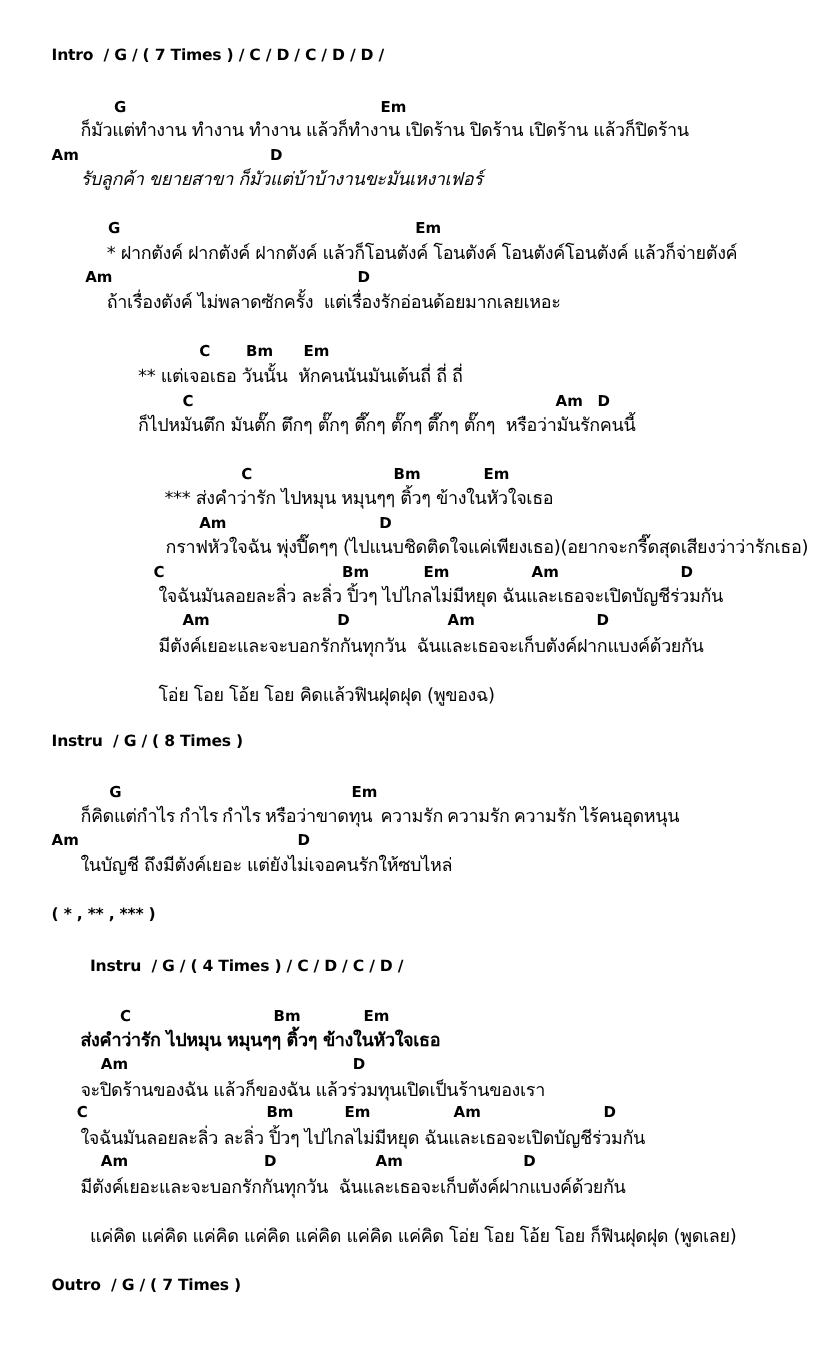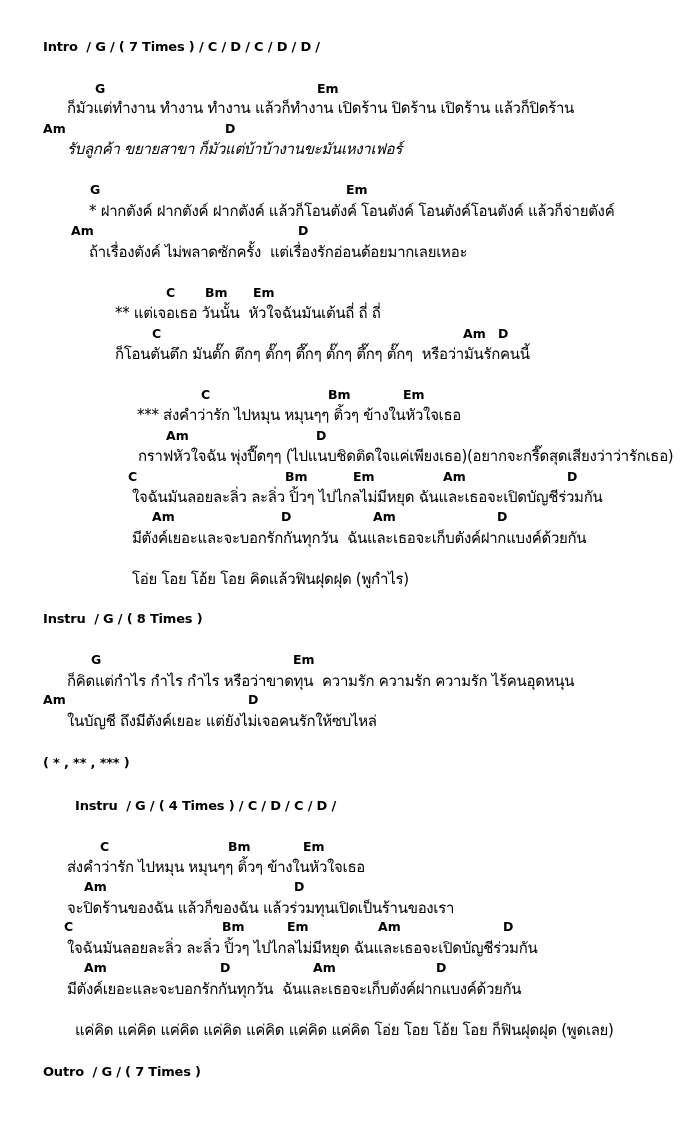--- a/index.html
+++ b/index.html
@@ -39,27 +39,27 @@
   <span class="chord" style="left:71px;">Am</span>
   <span class="chord" style="left:298px;">D</span>
 </div>
 <div class="ln ly" style="left:65px; top:243px;">ถ้าเรื่องตังค์ ไม่พลาดซักครั้ง  แต่เรื่องรักอ่อนด้อยมากเลยเหอะ</div>
 
 <div class="ln ch" style="left:0; top:284px; width:686px; height:18px;">
   <span class="chord" style="left:166px;">C</span>
   <span class="chord" style="left:205px;">Bm</span>
   <span class="chord" style="left:253px;">Em</span>
 </div>
-<div class="ln ly" style="left:91px; top:304px;">** แต่เจอเธอ วันนั้น  หัวใจฉันมันเต้นถี่ ถี่ ถี่</div>
+<div class="ln ly" style="left:91px; top:304px;">** แต่เจอเธอ วันนั้น  หักคนนันมันเต้นถี่ ถี่ ถี่</div>
 <div class="ln ch" style="left:0; top:325px; width:686px; height:18px;">
   <span class="chord" style="left:152px;">C</span>
   <span class="chord" style="left:463px;">Am</span>
   <span class="chord" style="left:498px;">D</span>
 </div>
-<div class="ln ly" style="left:91px; top:345px;">ก็โอนตันตึก มันตั๊ก ตึกๆ ตั๊กๆ ตึ๊กๆ ตั๊กๆ ตึ๊กๆ ตั๊กๆ  หรือว่ามันรักคนนี้</div>
+<div class="ln ly" style="left:91px; top:345px;">ก็ไปหมันตึก มันตั๊ก ตึกๆ ตั๊กๆ ตึ๊กๆ ตั๊กๆ ตึ๊กๆ ตั๊กๆ  หรือว่ามันรักคนนี้</div>
 
 <div class="ln ch" style="left:0; top:386px; width:686px; height:18px;">
   <span class="chord" style="left:201px;">C</span>
   <span class="chord" style="left:328px;">Bm</span>
   <span class="chord" style="left:403px;">Em</span>
 </div>
 <div class="ln ly" style="left:113px; top:406px;">*** ส่งคำว่ารัก ไปหมุน หมุนๆๆ ติ้วๆ ข้างในหัวใจเธอ</div>
 <div class="ln ch" style="left:0; top:427px; width:686px; height:18px;">
   <span class="chord" style="left:166px;">Am</span>
   <span class="chord" style="left:316px;">D</span>
@@ -73,45 +73,45 @@
   <span class="chord" style="left:567px;">D</span>
 </div>
 <div class="ln ly" style="left:108px; top:488px;">ใจฉันมันลอยละลิ่ว ละลิ่ว ปิ้วๆ ไปไกลไม่มีหยุด ฉันและเธอจะเปิดบัญชีร่วมกัน</div>
 <div class="ln ch" style="left:0; top:508px; width:686px; height:18px;">
   <span class="chord" style="left:152px;">Am</span>
   <span class="chord" style="left:281px;">D</span>
   <span class="chord" style="left:373px;">Am</span>
   <span class="chord" style="left:497px;">D</span>
 </div>
 <div class="ln ly" style="left:108px; top:529px;">มีตังค์เยอะและจะบอกรักกันทุกวัน  ฉันและเธอจะเก็บตังค์ฝากแบงค์ด้วยกัน</div>
-<div class="ln ly" style="left:108px; top:570px;">โอ่ย โอย โอ้ย โอย คิดแล้วฟินฝุดฝุด (พูกำไร)</div>
+<div class="ln ly" style="left:108px; top:570px;">โอ่ย โอย โอ้ย โอย คิดแล้วฟินฝุดฝุด (พูของฉ)</div>
 
 <div class="ln hdr" style="left:43px; top:610px;">Instru  / G / ( 8 Times )</div>
 
 <div class="ln ch" style="left:0; top:651px; width:686px; height:18px;">
   <span class="chord" style="left:91px;">G</span>
   <span class="chord" style="left:293px;">Em</span>
 </div>
-<div class="ln ly" style="left:43px; top:672px;">ก็คิดแต่กำไร กำไร กำไร หรือว่าขาดทุน  ความรัก ความรัก ความรัก ไร้คนอุดหนุน</div>
+<div class="ln ly" style="left:43px; top:672px;font-family:Liberation Serif, serif;">ก็คิดแต่กำไร กำไร กำไร หรือว่าขาดทุน  ความรัก ความรัก ความรัก ไร้คนอุดหนุน</div>
 <div class="ln ch" style="left:0; top:691px; width:686px; height:18px;">
   <span class="chord" style="left:43px;">Am</span>
   <span class="chord" style="left:248px;">D</span>
 </div>
 <div class="ln ly" style="left:43px; top:712px;">ในบัญชี ถึงมีตังค์เยอะ แต่ยังไม่เจอคนรักให้ซบไหล่</div>
 
 <div class="ln hdr" style="left:43px; top:754px;">( * , ** , *** )</div>
 
 <div class="ln hdr" style="left:43px; top:797px;margin-left:32px;">Instru  / G / ( 4 Times ) / C / D / C / D /</div>
 
 <div class="ln ch" style="left:0; top:838px; width:686px; height:18px;">
   <span class="chord" style="left:100px;">C</span>
   <span class="chord" style="left:228px;">Bm</span>
   <span class="chord" style="left:303px;">Em</span>
 </div>
-<div class="ln ly" style="left:43px; top:858px;">ส่งคำว่ารัก ไปหมุน หมุนๆๆ ติ้วๆ ข้างในหัวใจเธอ</div>
+<div class="ln ly" style="left:43px; top:858px;font-weight:bold;">ส่งคำว่ารัก ไปหมุน หมุนๆๆ ติ้วๆ ข้างในหัวใจเธอ</div>
 <div class="ln ch" style="left:0; top:878px; width:686px; height:18px;">
   <span class="chord" style="left:84px;">Am</span>
   <span class="chord" style="left:294px;">D</span>
 </div>
 <div class="ln ly" style="left:43px; top:899px;">จะปิดร้านของฉัน แล้วก็ของฉัน แล้วร่วมทุนเปิดเป็นร้านของเรา</div>
 <div class="ln ch" style="left:0; top:918px; width:686px; height:18px;">
   <span class="chord" style="left:64px;">C</span>
   <span class="chord" style="left:222px;">Bm</span>
   <span class="chord" style="left:287px;">Em</span>
   <span class="chord" style="left:378px;">Am</span>

